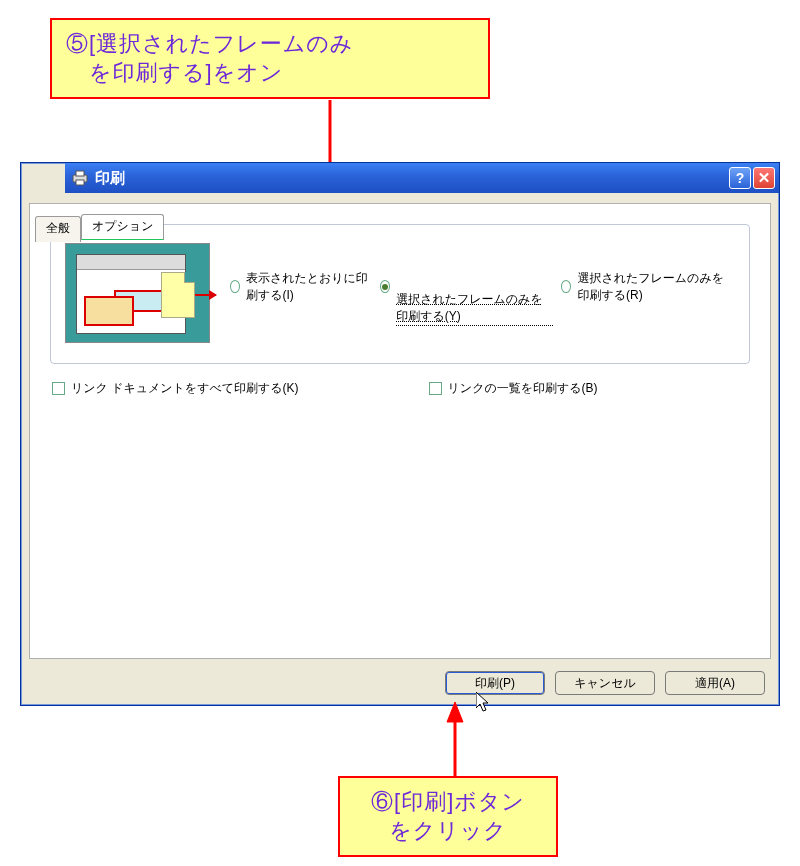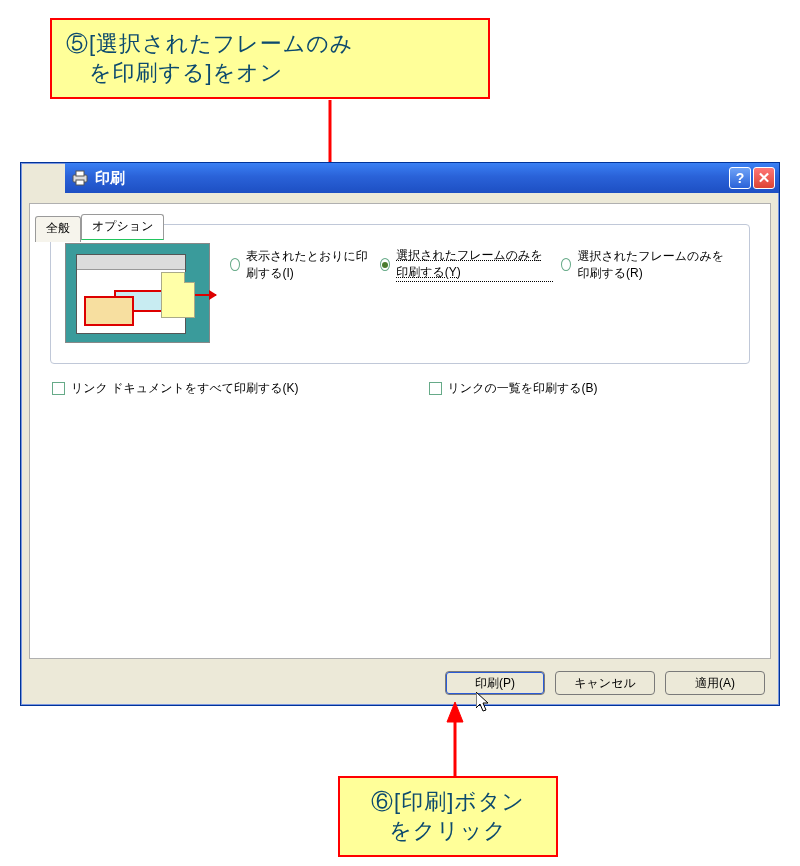--- a/index.html
+++ b/index.html
@@ -14,21 +14,21 @@
     overflow: hidden;
   }
 
   
   .callout {
     position: absolute;
     background: #ffff99;
     border: 2px solid #ff0000;
     padding: 10px 14px;
     font-size: 22px;
-    color: #0c4a6e;
+    color: #6d28d9;
     line-height: 1.3;
     letter-spacing: 1px;
     white-space: pre-line;
   }
   .callout-5 { left: 50px; top: 18px; width: 440px; }
   .callout-6 { left: 338px; top: 776px; width: 220px; text-align: center; }
 
   .arrow {
     position: absolute;
     stroke: #ff0000;
@@ -227,21 +227,21 @@
           <div class="arr"></div>
           <div class="page"></div>
         </div>
         <div class="radio-col">
           <label class="radio-row">
             <span class="radio"></span>
             <span>表示されたとおりに印刷する(I)</span>
           </label>
           <label class="radio-row selected">
             <span class="radio checked"></span>
-            <span style="border-bottom:1px dotted #000;">選択されたフレームのみを印刷する(Y)</span>
+            <span style="border-bottom:1px dotted #000;margin-top:44px;">選択されたフレームのみを印刷する(Y)</span>
           </label>
           <label class="radio-row">
             <span class="radio"></span>
             <span>選択されたフレームのみを印刷する(R)</span>
           </label>
         </div>
       </div>
     </div>
 
     <div class="checks">

